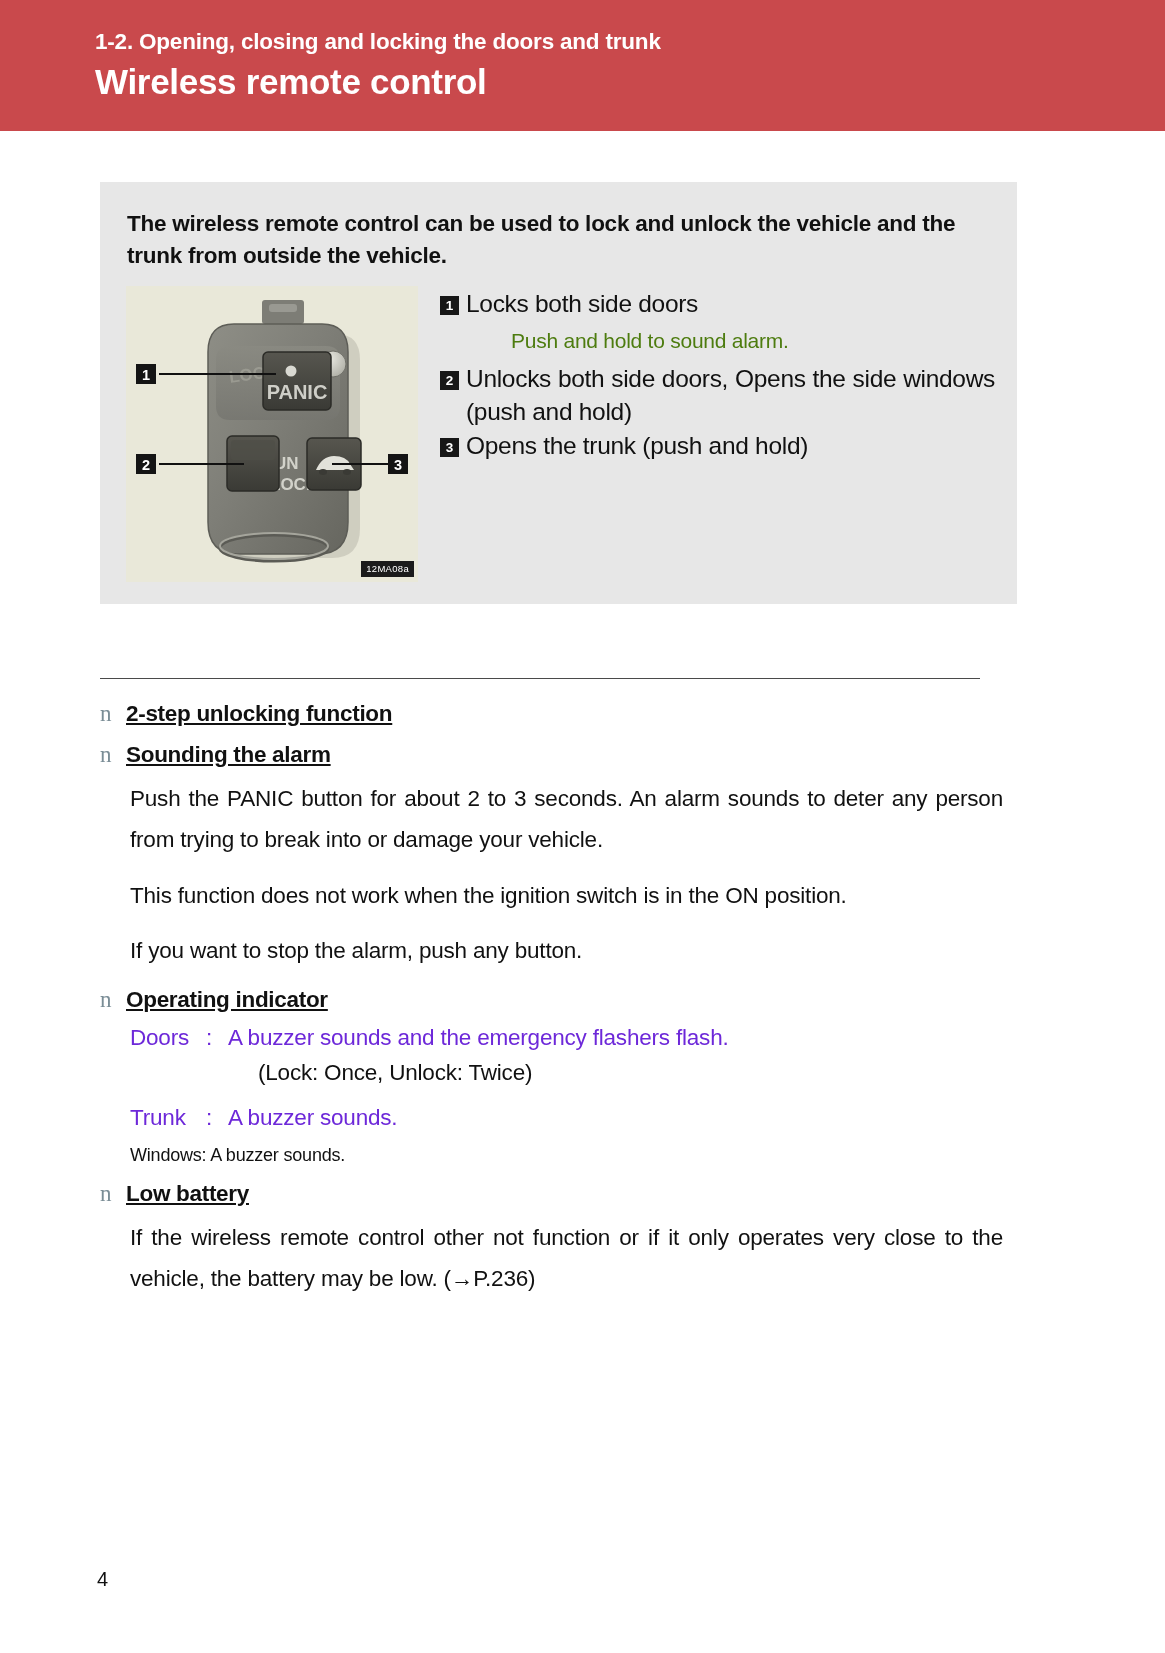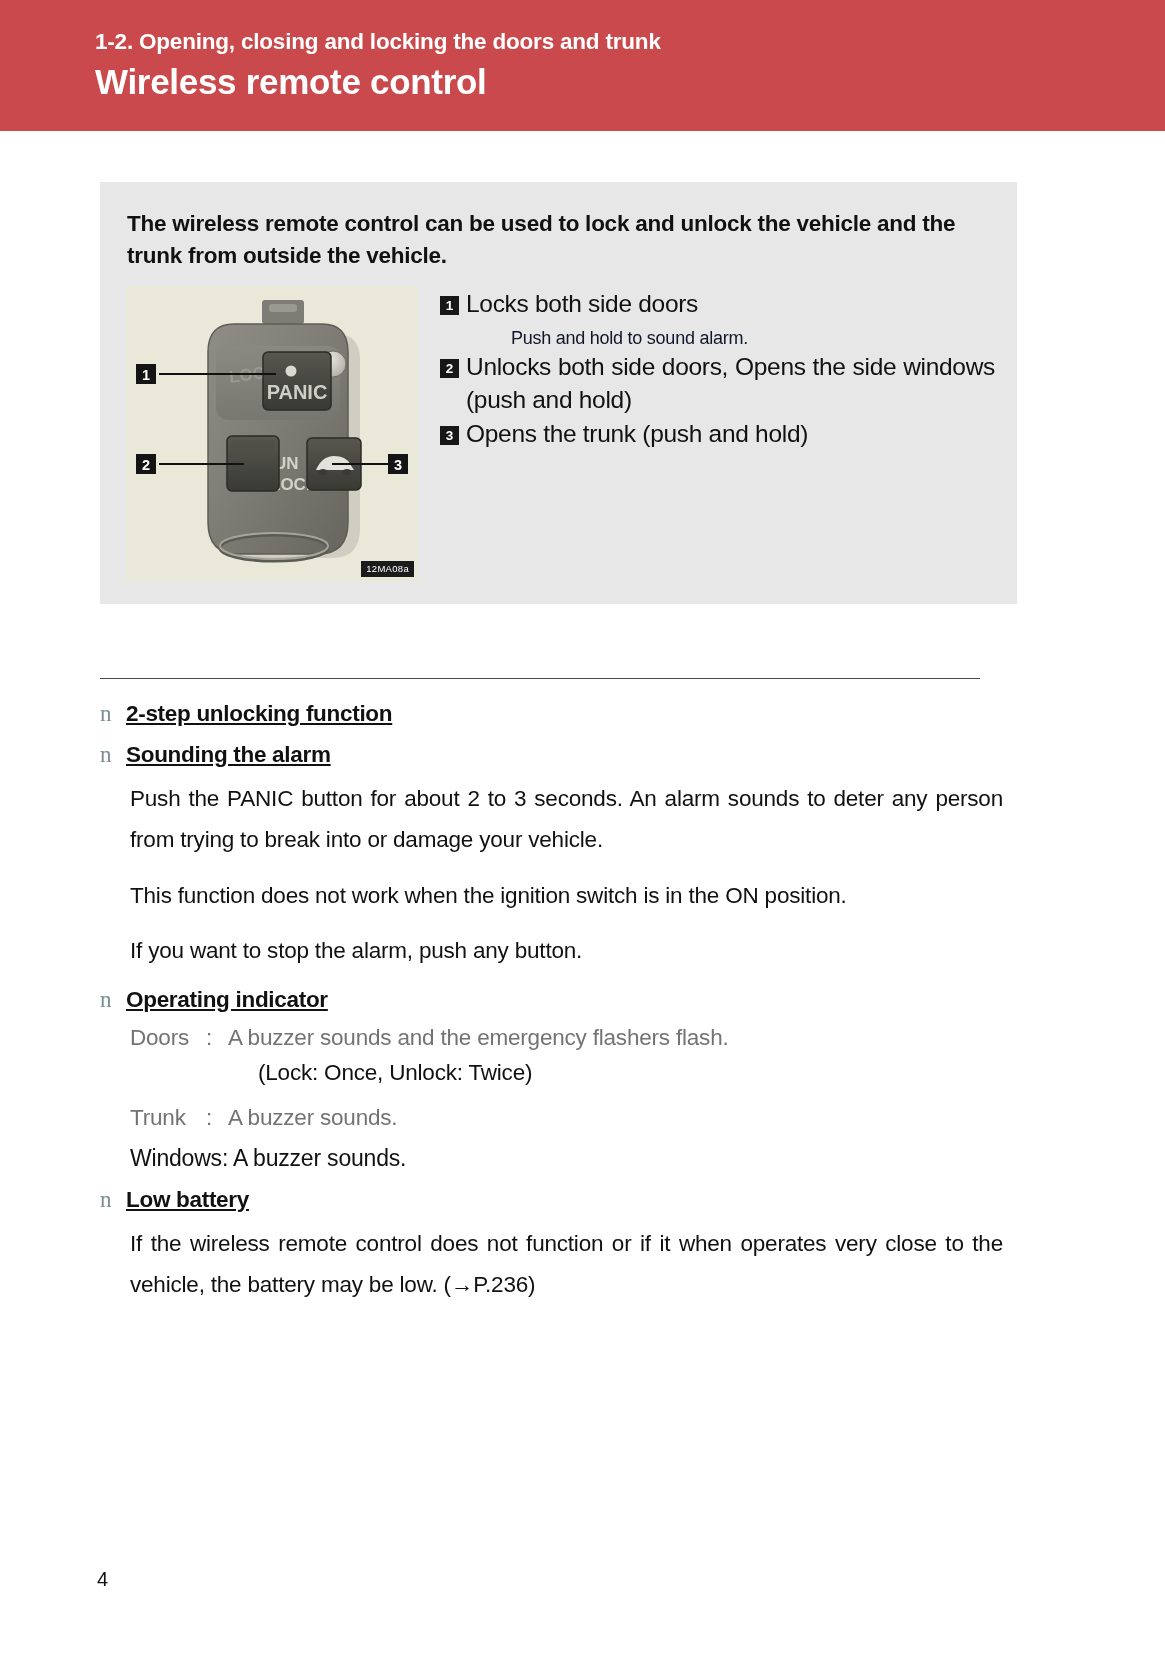--- a/index.html
+++ b/index.html
@@ -105,25 +105,25 @@
   }
   .callout-text {
     font-size:24.5px;
     line-height:1.34;
     letter-spacing:-0.3px;
     color:#111;
     flex:1 1 auto;
   }
   .callout-text.justify { text-align:justify; }
   .callout-sub {
-    font-size:18px;
+    font-size:21px;
     line-height:1.3;
     letter-spacing:-0.25px;
-    color:#0f172a;
-    margin:6px 0 1px 71px;
+    color:#4d7c0f;
+    margin:6px 0 9px 71px;
   }
 
   
   .rule {
     position:absolute;
     left:100px; top:678px;
     width:880px; height:0;
     border-top:1.6px solid #4a4a4a;
   }
 
@@ -170,35 +170,35 @@
 
   
   .ind-table { padding-left:30px; margin-top:2px; }
   .ind-row {
     display:flex;
     align-items:flex-start;
     margin-bottom:13px;
     font-size:22.5px;
     line-height:1.3;
     letter-spacing:-0.2px;
-    color:#737373;
+    color:#6d28d9;
   }
   .ind-label { width:76px; flex:0 0 auto; }
   .ind-colon { width:22px; flex:0 0 auto; }
   .ind-value { flex:1 1 auto; }
   .ind-sub {
     padding-left:128px;
     font-size:22.5px;
     letter-spacing:-0.2px;
     color:#111;
     margin-top:-5px;
     margin-bottom:17px;
   }
   .ind-plain {
-    font-size:23px;
+    font-size:18px;
     letter-spacing:-0.2px;
     color:#111;
     padding-left:30px;
     margin-bottom:14px;
   }
 
   
   .page-number {
     position:absolute;
     left:97px; bottom:62px;
@@ -351,18 +351,18 @@
       </div>
     </div>
     <div class="ind-plain">Windows: A buzzer sounds.</div>
   </div>
 
   <div class="section">
     <div class="section-head">
       <span class="bullet-n">n</span>
       <span class="section-title">Low battery</span>
     </div>
-    <p class="para">If the wireless remote control does not function or if it when operates very close to the vehicle, the battery may be low. (→P.236)</p>
+    <p class="para">If the wireless remote control other not function or if it only operates very close to the vehicle, the battery may be low. (→P.236)</p>
   </div>
 
 </div>
 
 <div class="page-number">4</div>
 
 </body></html>

